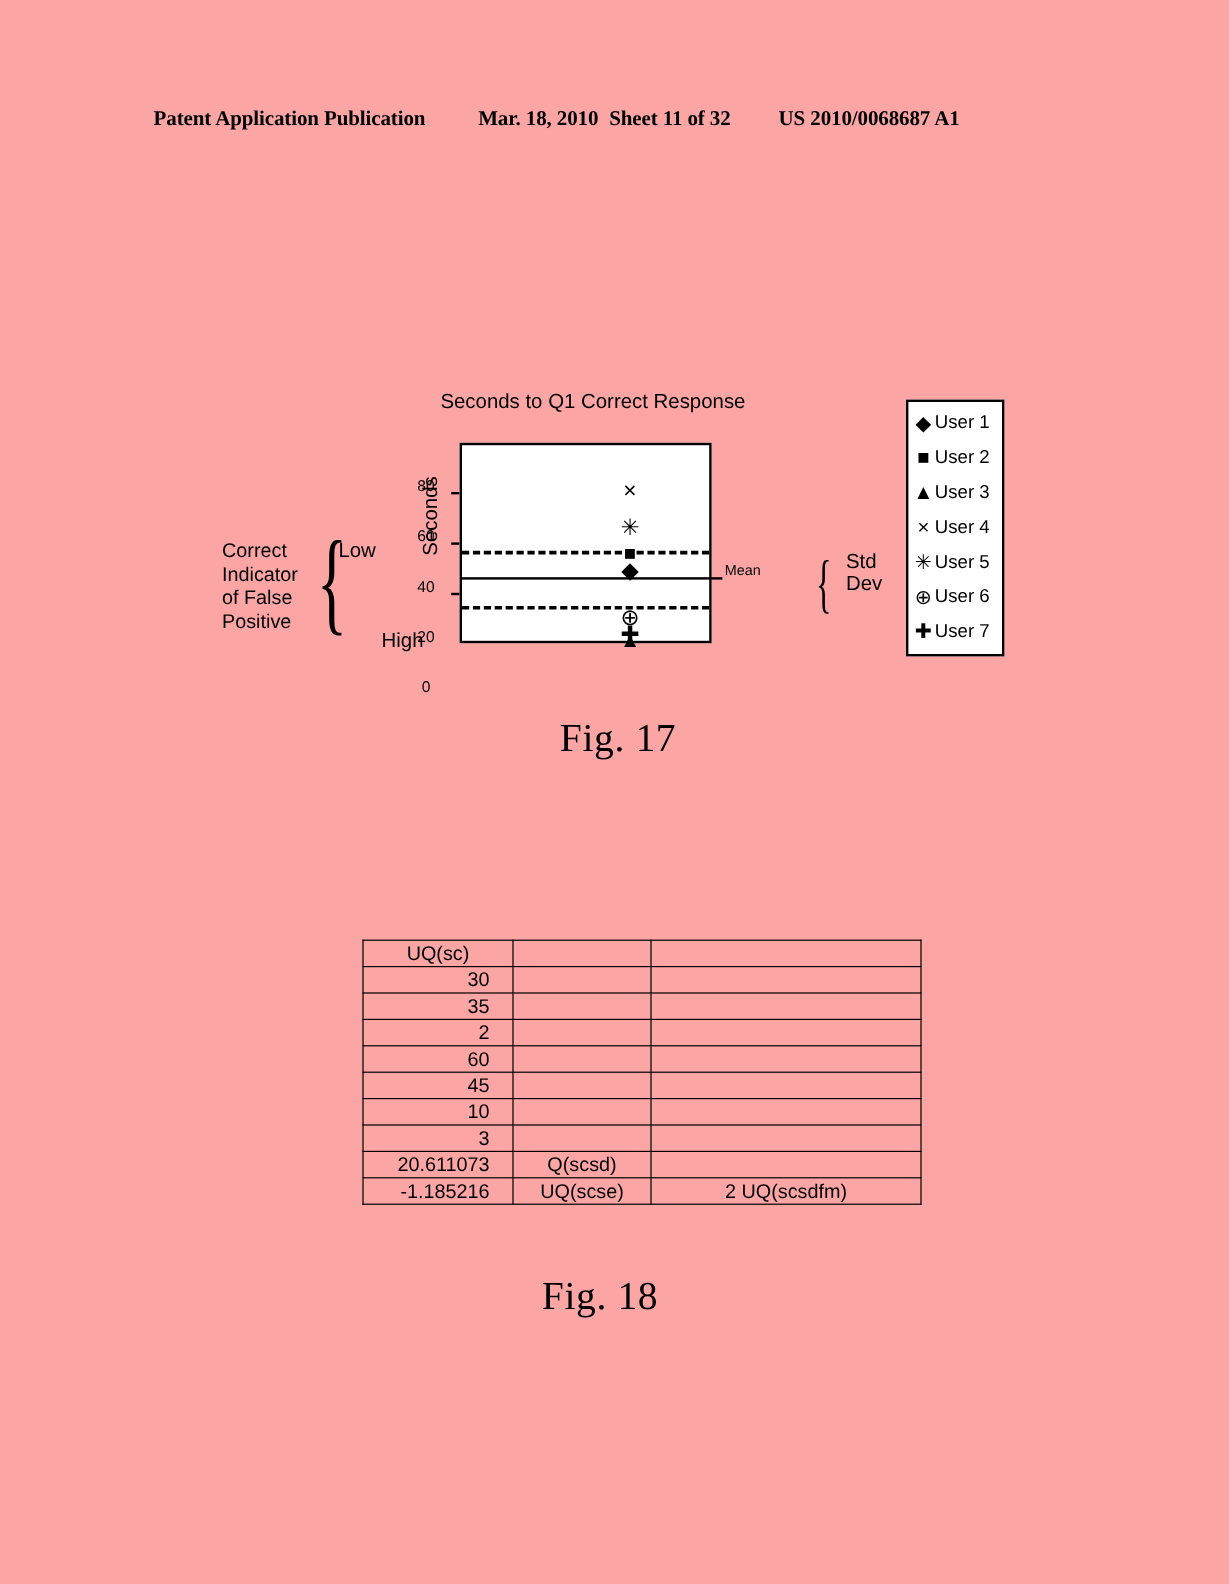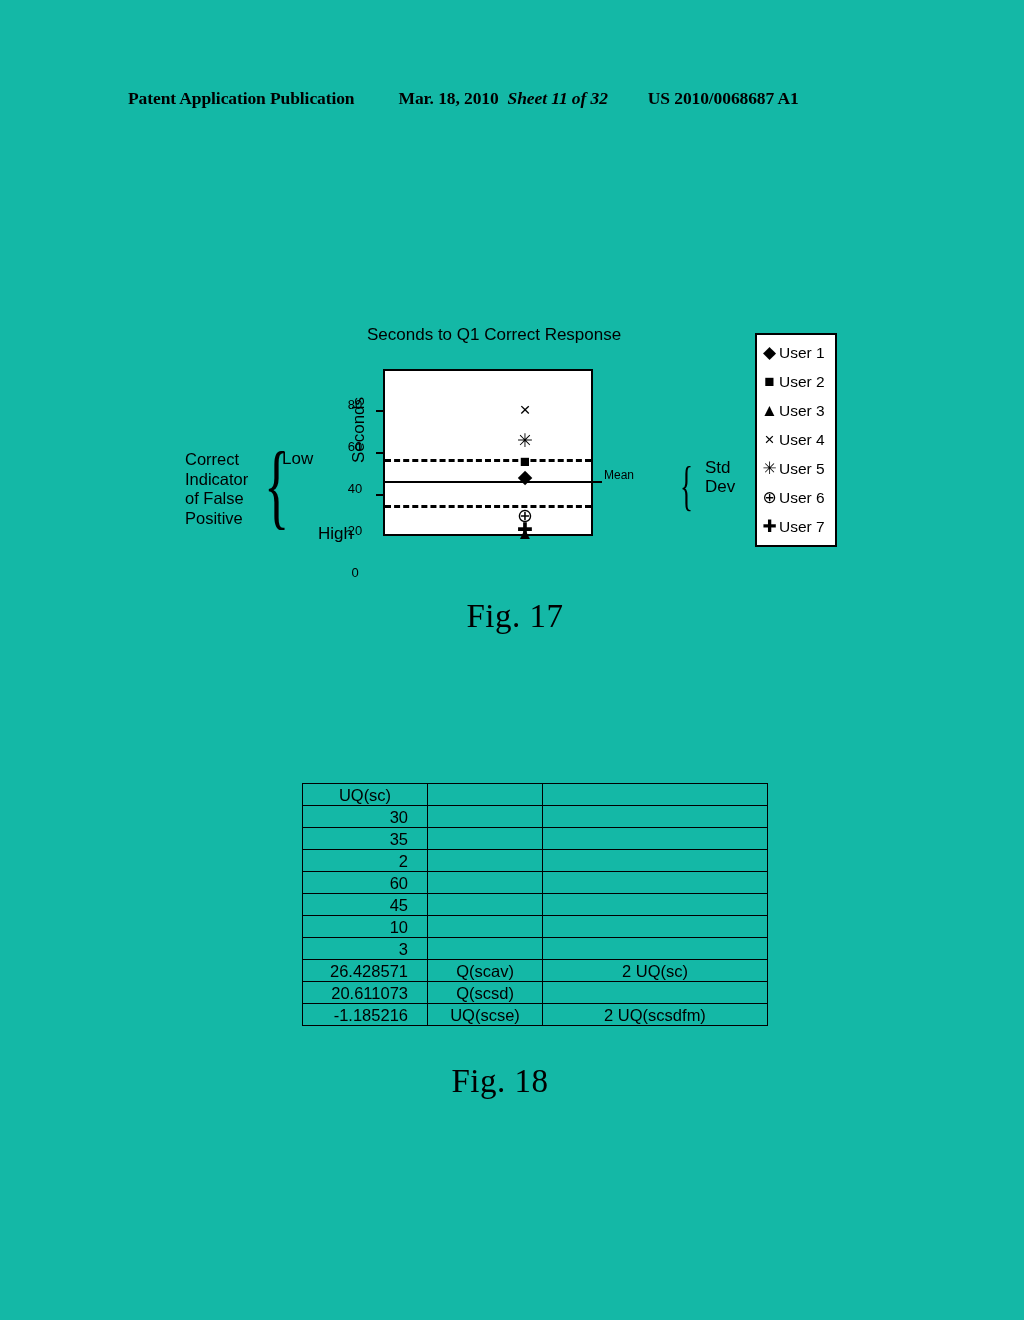--- a/index.html
+++ b/index.html
@@ -4,21 +4,21 @@
 <style>
   html, body {
     margin: 0;
     padding: 0;
     background: #ffffff;
   }
   #page {
     position: relative;
     width: 1024px;
     height: 1320px;
-    background: #14b8a6;
+    background: #fca5a5;
     font-family: "Liberation Sans", sans-serif;
     color: #000000;
     overflow: hidden;
   }
 
   
   #pat-header {
     position: absolute;
     left: 128px;
     top: 88px;
@@ -27,21 +27,21 @@
     font-family: "Liberation Serif", serif;
     font-weight: bold;
     font-size: 17.5px;
     letter-spacing: -0.1px;
     display: flex;
     align-items: baseline;
     white-space: nowrap;
   }
   #pat-header .h-pub { }
   #pat-header .h-date { margin-left: 44px; text-align: center; }
-  #pat-header .h-sheet { margin-left: 9px; font-style: italic; }
+  #pat-header .h-sheet { margin-left: 9px; }
   #pat-header .h-num { margin-left: 40px; }
 
   
   #fig17 {
     position: absolute;
     left: 15px;
     top: 0;
     width: 1024px;
     height: 660px;
   }
@@ -377,25 +377,20 @@
         <td class="c-a">10</td>
         <td class="c-b"></td>
         <td class="c-c"></td>
       </tr>
       <tr>
         <td class="c-a">3</td>
         <td class="c-b"></td>
         <td class="c-c"></td>
       </tr>
       <tr>
-        <td class="c-a">26.428571</td>
-        <td class="c-b">Q(scav)</td>
-        <td class="c-c">2 UQ(sc)</td>
-      </tr>
-      <tr>
         <td class="c-a">20.611073</td>
         <td class="c-b">Q(scsd)</td>
         <td class="c-c"></td>
       </tr>
       <tr>
         <td class="c-a">-1.185216</td>
         <td class="c-b">UQ(scse)</td>
         <td class="c-c">2 UQ(scsdfm)</td>
       </tr>
     </tbody>

